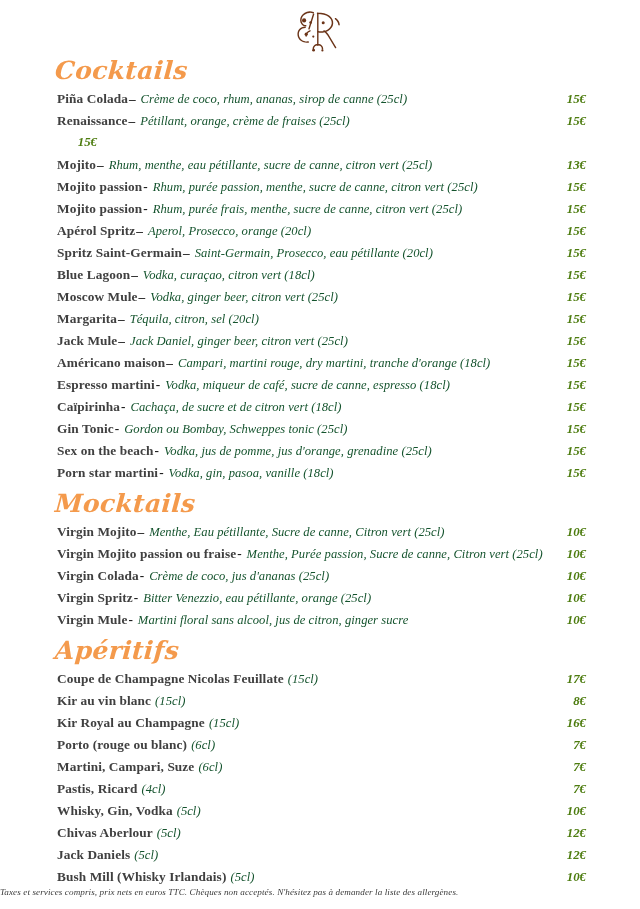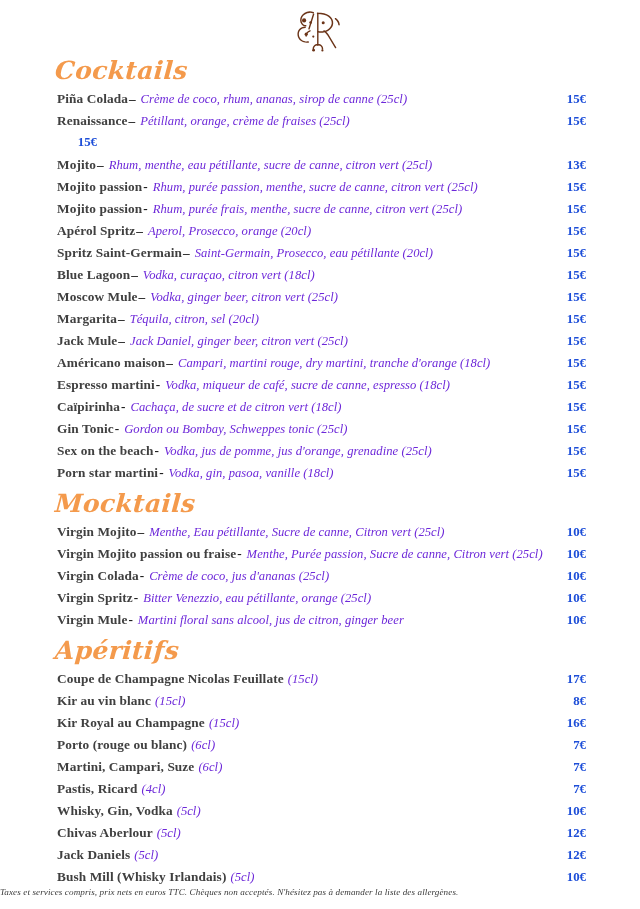--- a/index.html
+++ b/index.html
@@ -94,32 +94,33 @@
   .item-sep {
     font-weight: 700;
     font-size: 13.3px;
     color: #121212;
     padding: 0 1px;
   }
 
   .item-desc {
     font-style: italic;
     font-size: 12.6px;
-    color: #6d28d9;
+    color: #14532d;
     letter-spacing: 0.05px;
   }
 
   .item-price {
     flex: 0 0 auto;
     font-weight: 700;
     font-size: 12.8px;
-    color: #1d4ed8;
+    color: #4d7c0f;
     text-align: right;
     min-width: 40px;
     padding-right: 2px;
+    font-style: italic;
   }
 
   
   .section-aperitifs .item-name { font-weight: 700; }
 
   
   .footer {
     position: absolute;
     left: 0;
     right: 0;
@@ -254,21 +255,21 @@
           </li>
         <li class="item-row">
             <span class="item-text"><span class="item-name">Virgin Colada</span><span class="item-sep">-</span> <span class="item-desc">Crème de coco, jus d'ananas (25cl)</span></span>
             <span class="item-price">10€</span>
           </li>
         <li class="item-row">
             <span class="item-text"><span class="item-name">Virgin Spritz</span><span class="item-sep">-</span> <span class="item-desc">Bitter Venezzio, eau pétillante, orange (25cl)</span></span>
             <span class="item-price">10€</span>
           </li>
         <li class="item-row">
-            <span class="item-text"><span class="item-name">Virgin Mule</span><span class="item-sep">-</span> <span class="item-desc">Martini floral sans alcool, jus de citron, ginger beer</span></span>
+            <span class="item-text"><span class="item-name">Virgin Mule</span><span class="item-sep">-</span> <span class="item-desc">Martini floral sans alcool, jus de citron, ginger sucre</span></span>
             <span class="item-price">10€</span>
           </li>
       </ul>
     </section>
 
     <section class="section section-aperitifs">
       <h2 class="section-heading">Apéritifs</h2>
       <ul class="items">
         <li class="item-row">
             <span class="item-text"><span class="item-name">Coupe de Champagne Nicolas Feuillate</span> <span class="item-desc">(15cl)</span></span>

